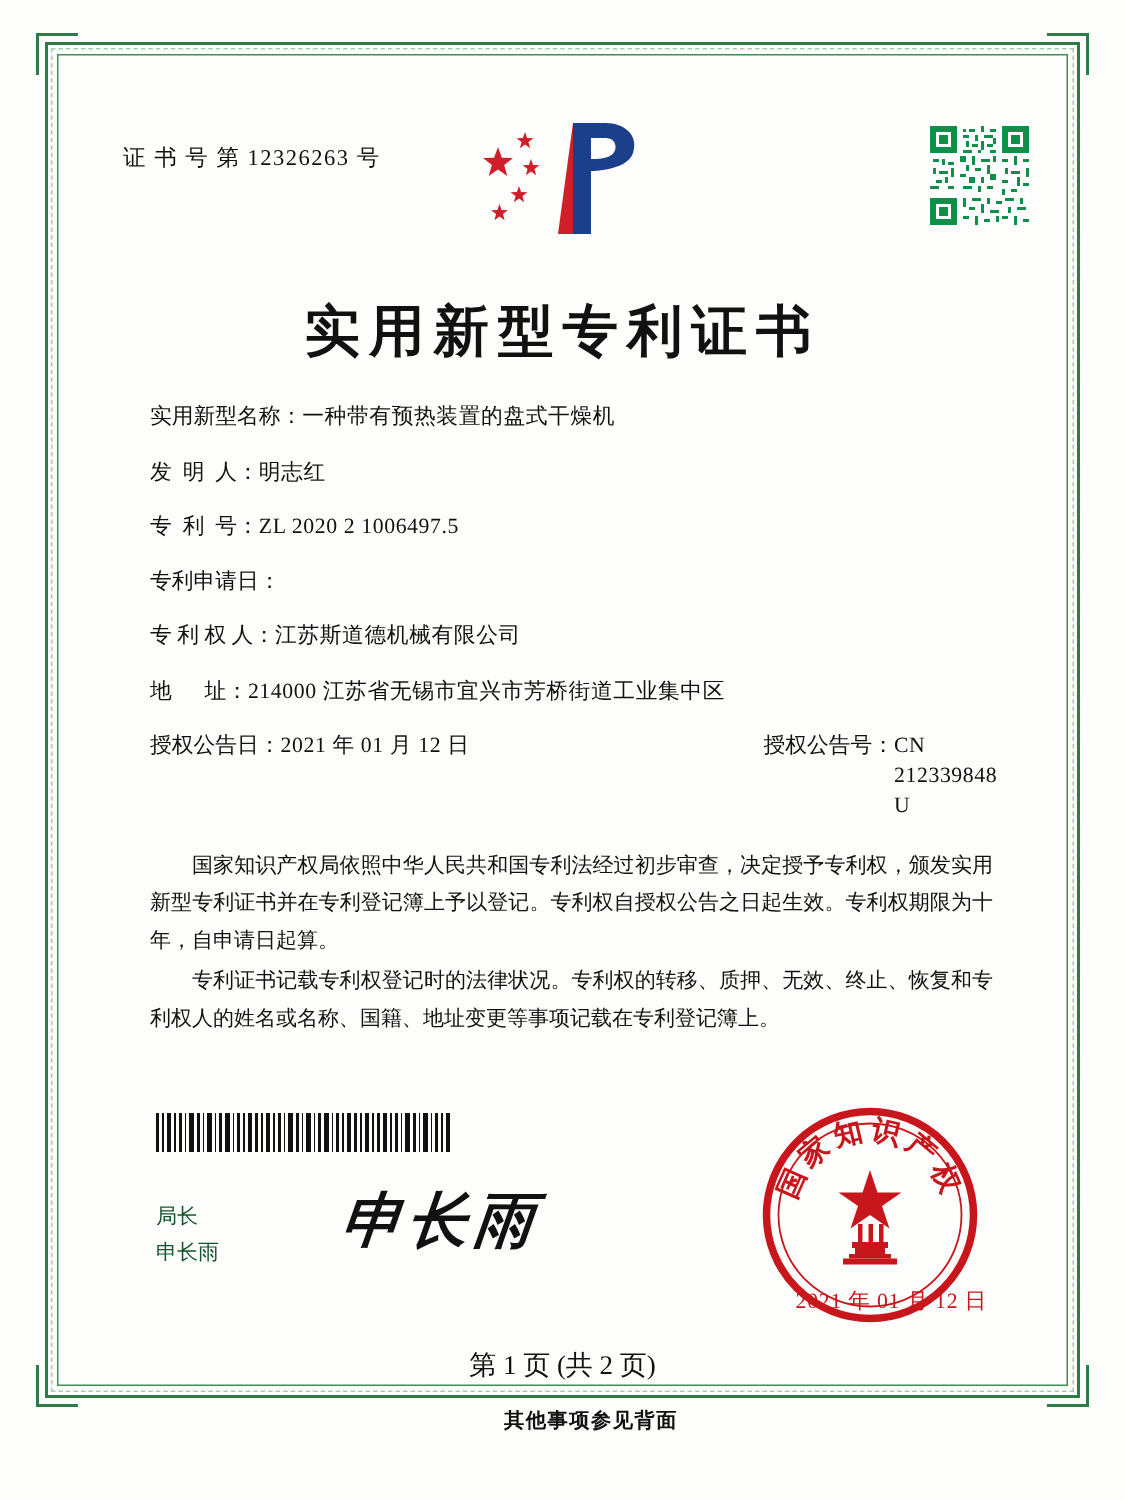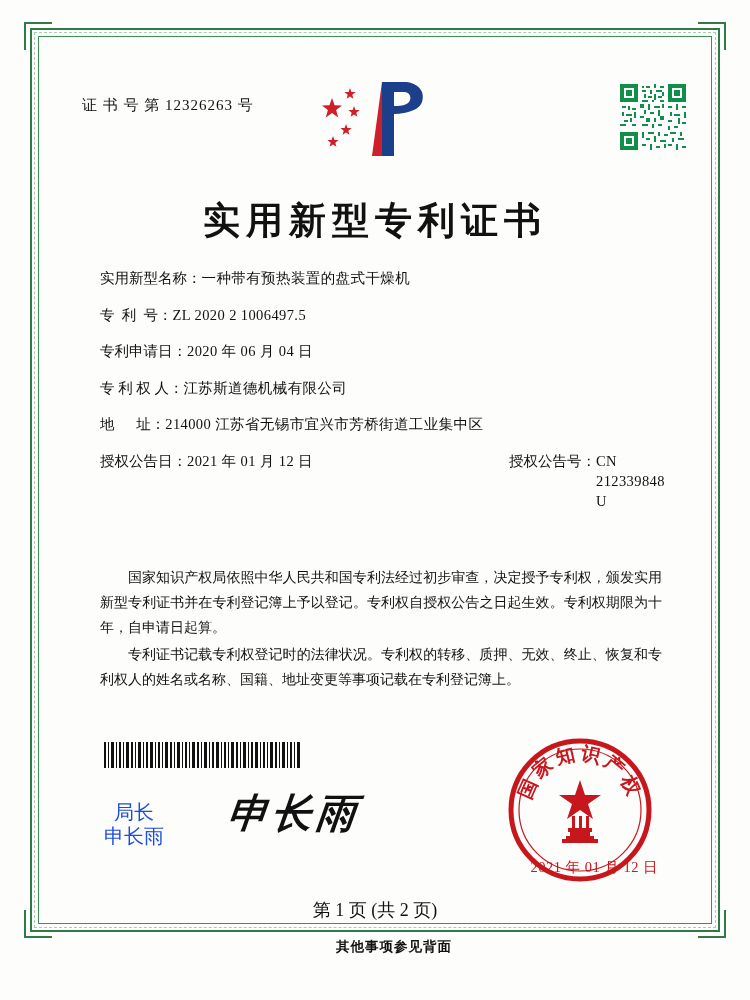--- a/index.html
+++ b/index.html
@@ -148,24 +148,23 @@
     top: 742px;
     width: 196px;
     height: 26px;
   }
 
   
   .sig-label {
     position: absolute;
     left: 104px;
     top: 800px;
-    font-size: 20px;
+    font-size: 14px;
     line-height: 24px;
-    color: #1d4ed8;
-    text-align: center;
+    color: #14532d;
   }
   .sig-script {
     position: absolute;
     left: 228px;
     top: 786px;
     font-size: 40px;
     font-family: "DejaVu Serif", "Liberation Serif", serif;
     font-style: italic;
     font-weight: bold;
     letter-spacing: 4px;
@@ -321,29 +320,32 @@
 
   <div class="title">实用新型专利证书</div>
 
   <div class="fields">
 
     <div class="field-row">
       <span class="field-label">实用新型名称：</span>
       <span class="field-value">一种带有预热装置的盘式干燥机</span>
     </div>
 
+    <div class="field-row">
+      <span class="field-label">发  明  人：</span>
+      <span class="field-value">明志红</span>
+    </div>
 
     <div class="field-row">
       <span class="field-label">专  利  号：</span>
       <span class="field-value">ZL 2020 2 1006497.5</span>
     </div>
 
     <div class="field-row">
       <span class="field-label">专利申请日：</span>
-      <span class="field-value">2020 年 06 月 04 日</span>
     </div>
 
     <div class="field-row">
       <span class="field-label">专 利 权 人：</span>
       <span class="field-value">江苏斯道德机械有限公司</span>
     </div>
 
     <div class="field-row">
       <span class="field-label">地      址：</span>
       <span class="field-value">214000 江苏省无锡市宜兴市芳桥街道工业集中区</span>

